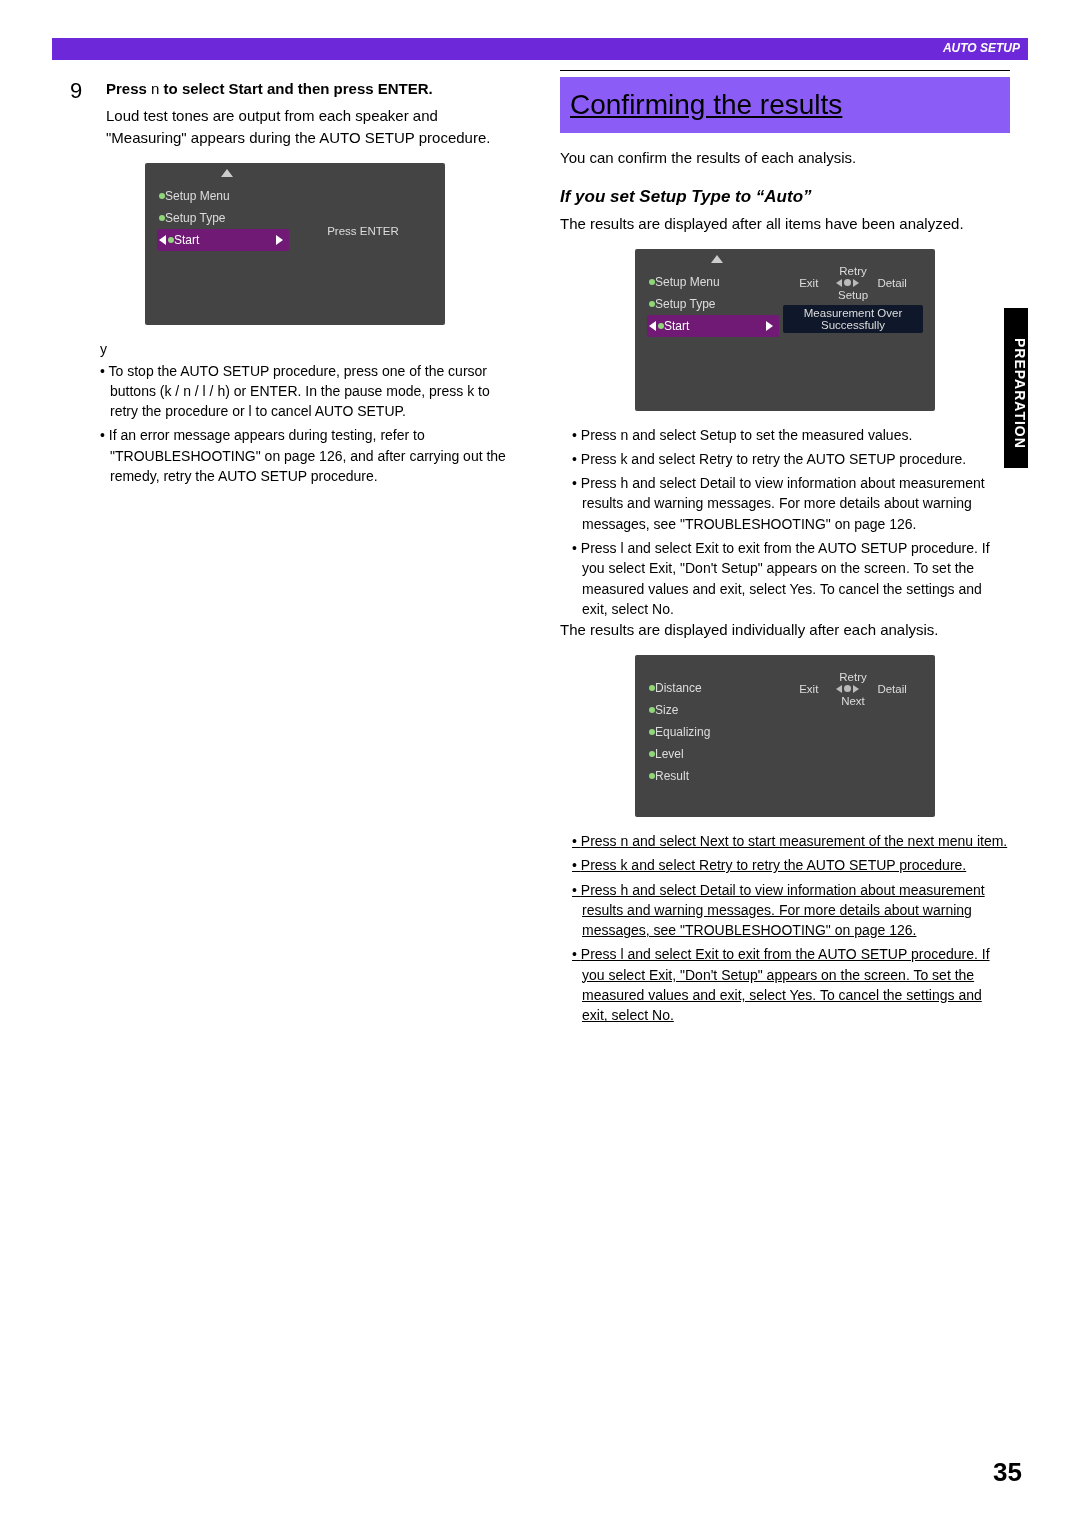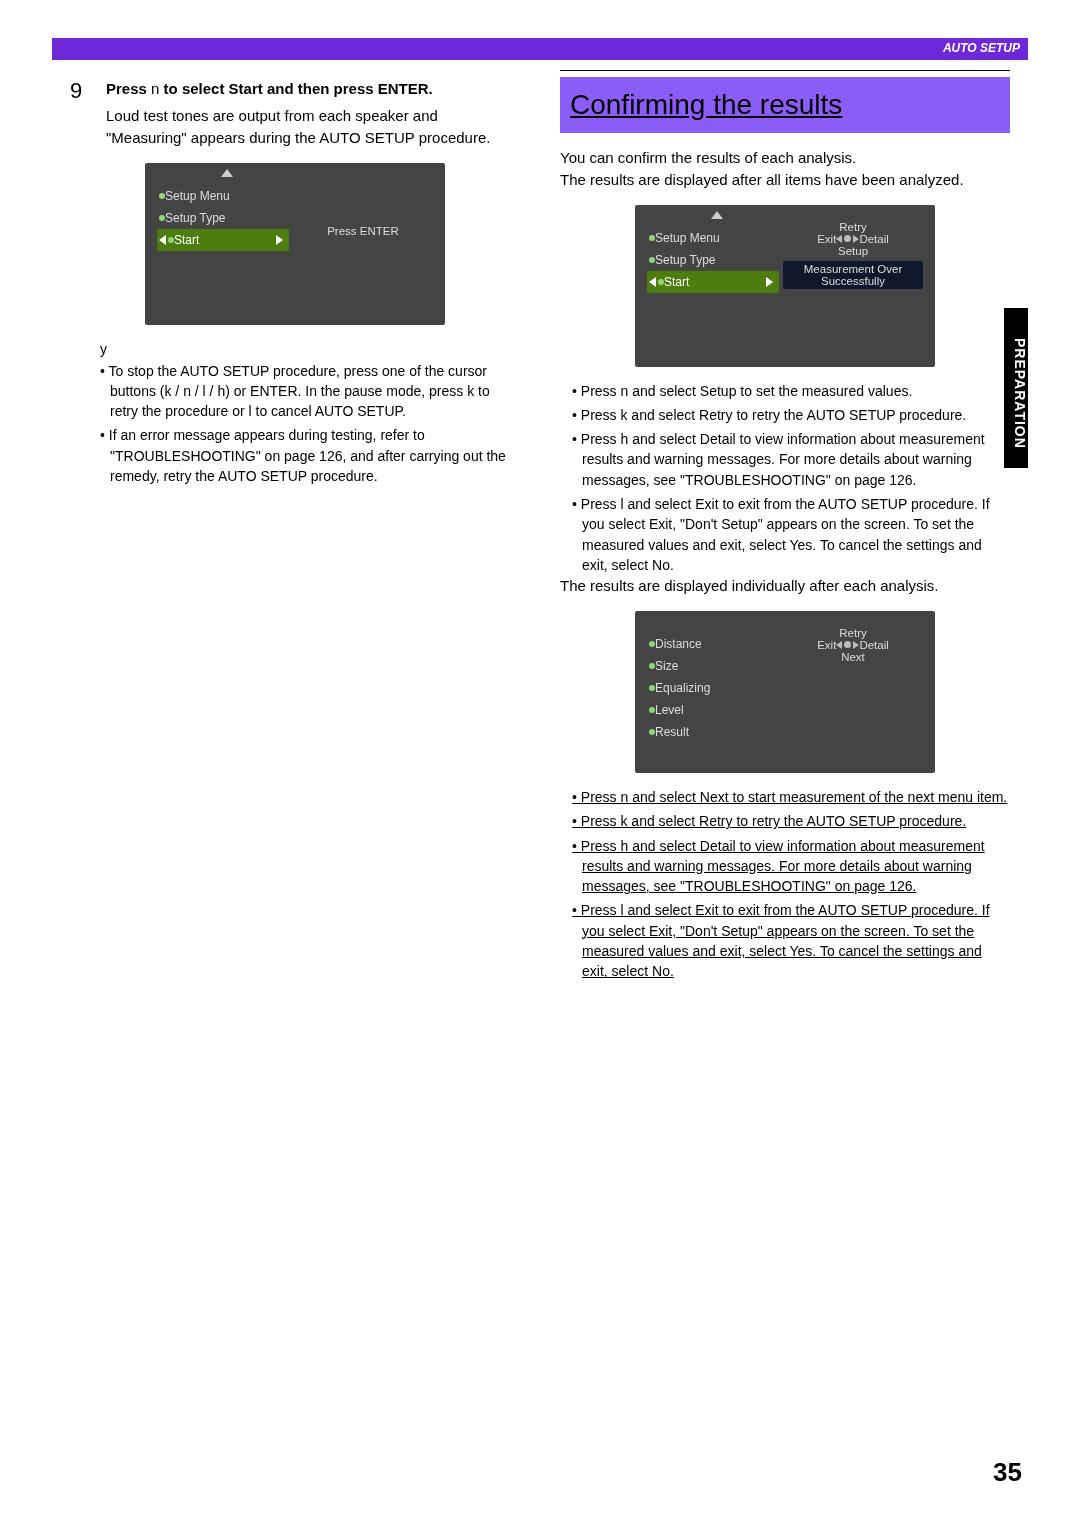--- a/index.html
+++ b/index.html
@@ -21,33 +21,33 @@
   .bullets li { margin-top: 4px; list-style: none; text-indent: -10px; padding-left: 10px; }
   .bullets li::before { content: "• "; }
 
   .section-title-bar { background: #8b5cf6; font-size: 28px; padding: 12px 10px; margin-bottom: 14px; text-decoration: underline; }
   .subheading { font-size: 17px; font-weight: bold; font-style: italic; margin-top: 18px; margin-bottom: 6px; }
 
   .osd { width: 300px; height: 162px; background: #444; border-radius: 2px; margin: 14px auto; position: relative; font-size: 12px; color: #ddd; }
   .osd-items { position: absolute; top: 22px; left: 14px; }
   .osd-item { display: flex; align-items: center; gap: 0; height: 22px; }
   .bullet-g { width: 6px; height: 6px; border-radius: 50%; background: #8fd67a; }
-  .osd-item.highlight { background: #4d7c0f; width: 132px; padding-left: 2px; margin-left: -2px; border-radius: 2px; color: #fff; }
+  .osd-item.highlight { background: #701a75; width: 132px; padding-left: 2px; margin-left: -2px; border-radius: 2px; color: #fff; }
   .tri-up { position: absolute; top: 6px; left: 76px; width: 0; height: 0; border-left: 6px solid transparent; border-right: 6px solid transparent; border-bottom: 8px solid #ccc; }
   .tri-left { width: 0; height: 0; border-top: 5px solid transparent; border-bottom: 5px solid transparent; border-right: 7px solid #ccc; margin-right: 2px; }
   .tri-right-end { margin-left: auto; margin-right: 6px; width: 0; height: 0; border-top: 5px solid transparent; border-bottom: 5px solid transparent; border-left: 7px solid #ccc; }
   .highlight .tri-left { border-right-color: #fff; }
   .highlight .tri-right-end { border-left-color: #fff; }
 
   .osd-right { position: absolute; top: 16px; right: 12px; text-align: center; font-size: 11.5px; color: #ddd; width: 140px; }
   .dpad { display: inline-flex; align-items: center; gap: 2px; margin: 2px 0; }
   .dpad .mini-tri-l { width:0;height:0;border-top:4px solid transparent;border-bottom:4px solid transparent;border-right:6px solid #bbb; }
   .dpad .mini-tri-r { width:0;height:0;border-top:4px solid transparent;border-bottom:4px solid transparent;border-left:6px solid #bbb; }
   .dpad .mini-circ { width:7px;height:7px;border-radius:50%;background:#bbb; }
-  .osd-right .row { display:flex;justify-content:center;align-items:center;gap:0; }
+  .osd-right .row { display:flex;justify-content:center;align-items:center;gap:18px; }
 </style>
 </head>
 <body>
 
 <div class="blackbar">
   <span class="blackbar-label">AUTO SETUP</span>
 </div>
 <div class="side-tab">PREPARATION</div>
 <div class="page-number">35</div>
 
@@ -92,20 +92,21 @@
         <li>To stop the AUTO SETUP procedure, press one of the cursor buttons (k / n / l / h) or ENTER. In the pause mode, press k to retry the procedure or l to cancel AUTO SETUP.</li>
         <li>If an error message appears during testing, refer to "TROUBLESHOOTING" on page 126, and after carrying out the remedy, retry the AUTO SETUP procedure.</li>
       </ul>
   </div>
 
   <div class="col">
     <div style="border-top:1px solid #000; margin-bottom:6px;"></div>
     <div class="section-title-bar">Confirming the results</div>
     <div class="body-text">You can confirm the results of each analysis.</div>
 
+    <div class="subheading">If you set Setup Type to “Auto”</div>
     <div class="body-text">The results are displayed after all items have been analyzed.</div>
 
     <div class="osd">
       <div class="tri-up"></div>
       <div class="osd-items" id="osd2-items">
           <div class="osd-item">
             <span class="bullet-g"></span>
             <span>Setup Menu</span>
           </div>
           <div class="osd-item">

